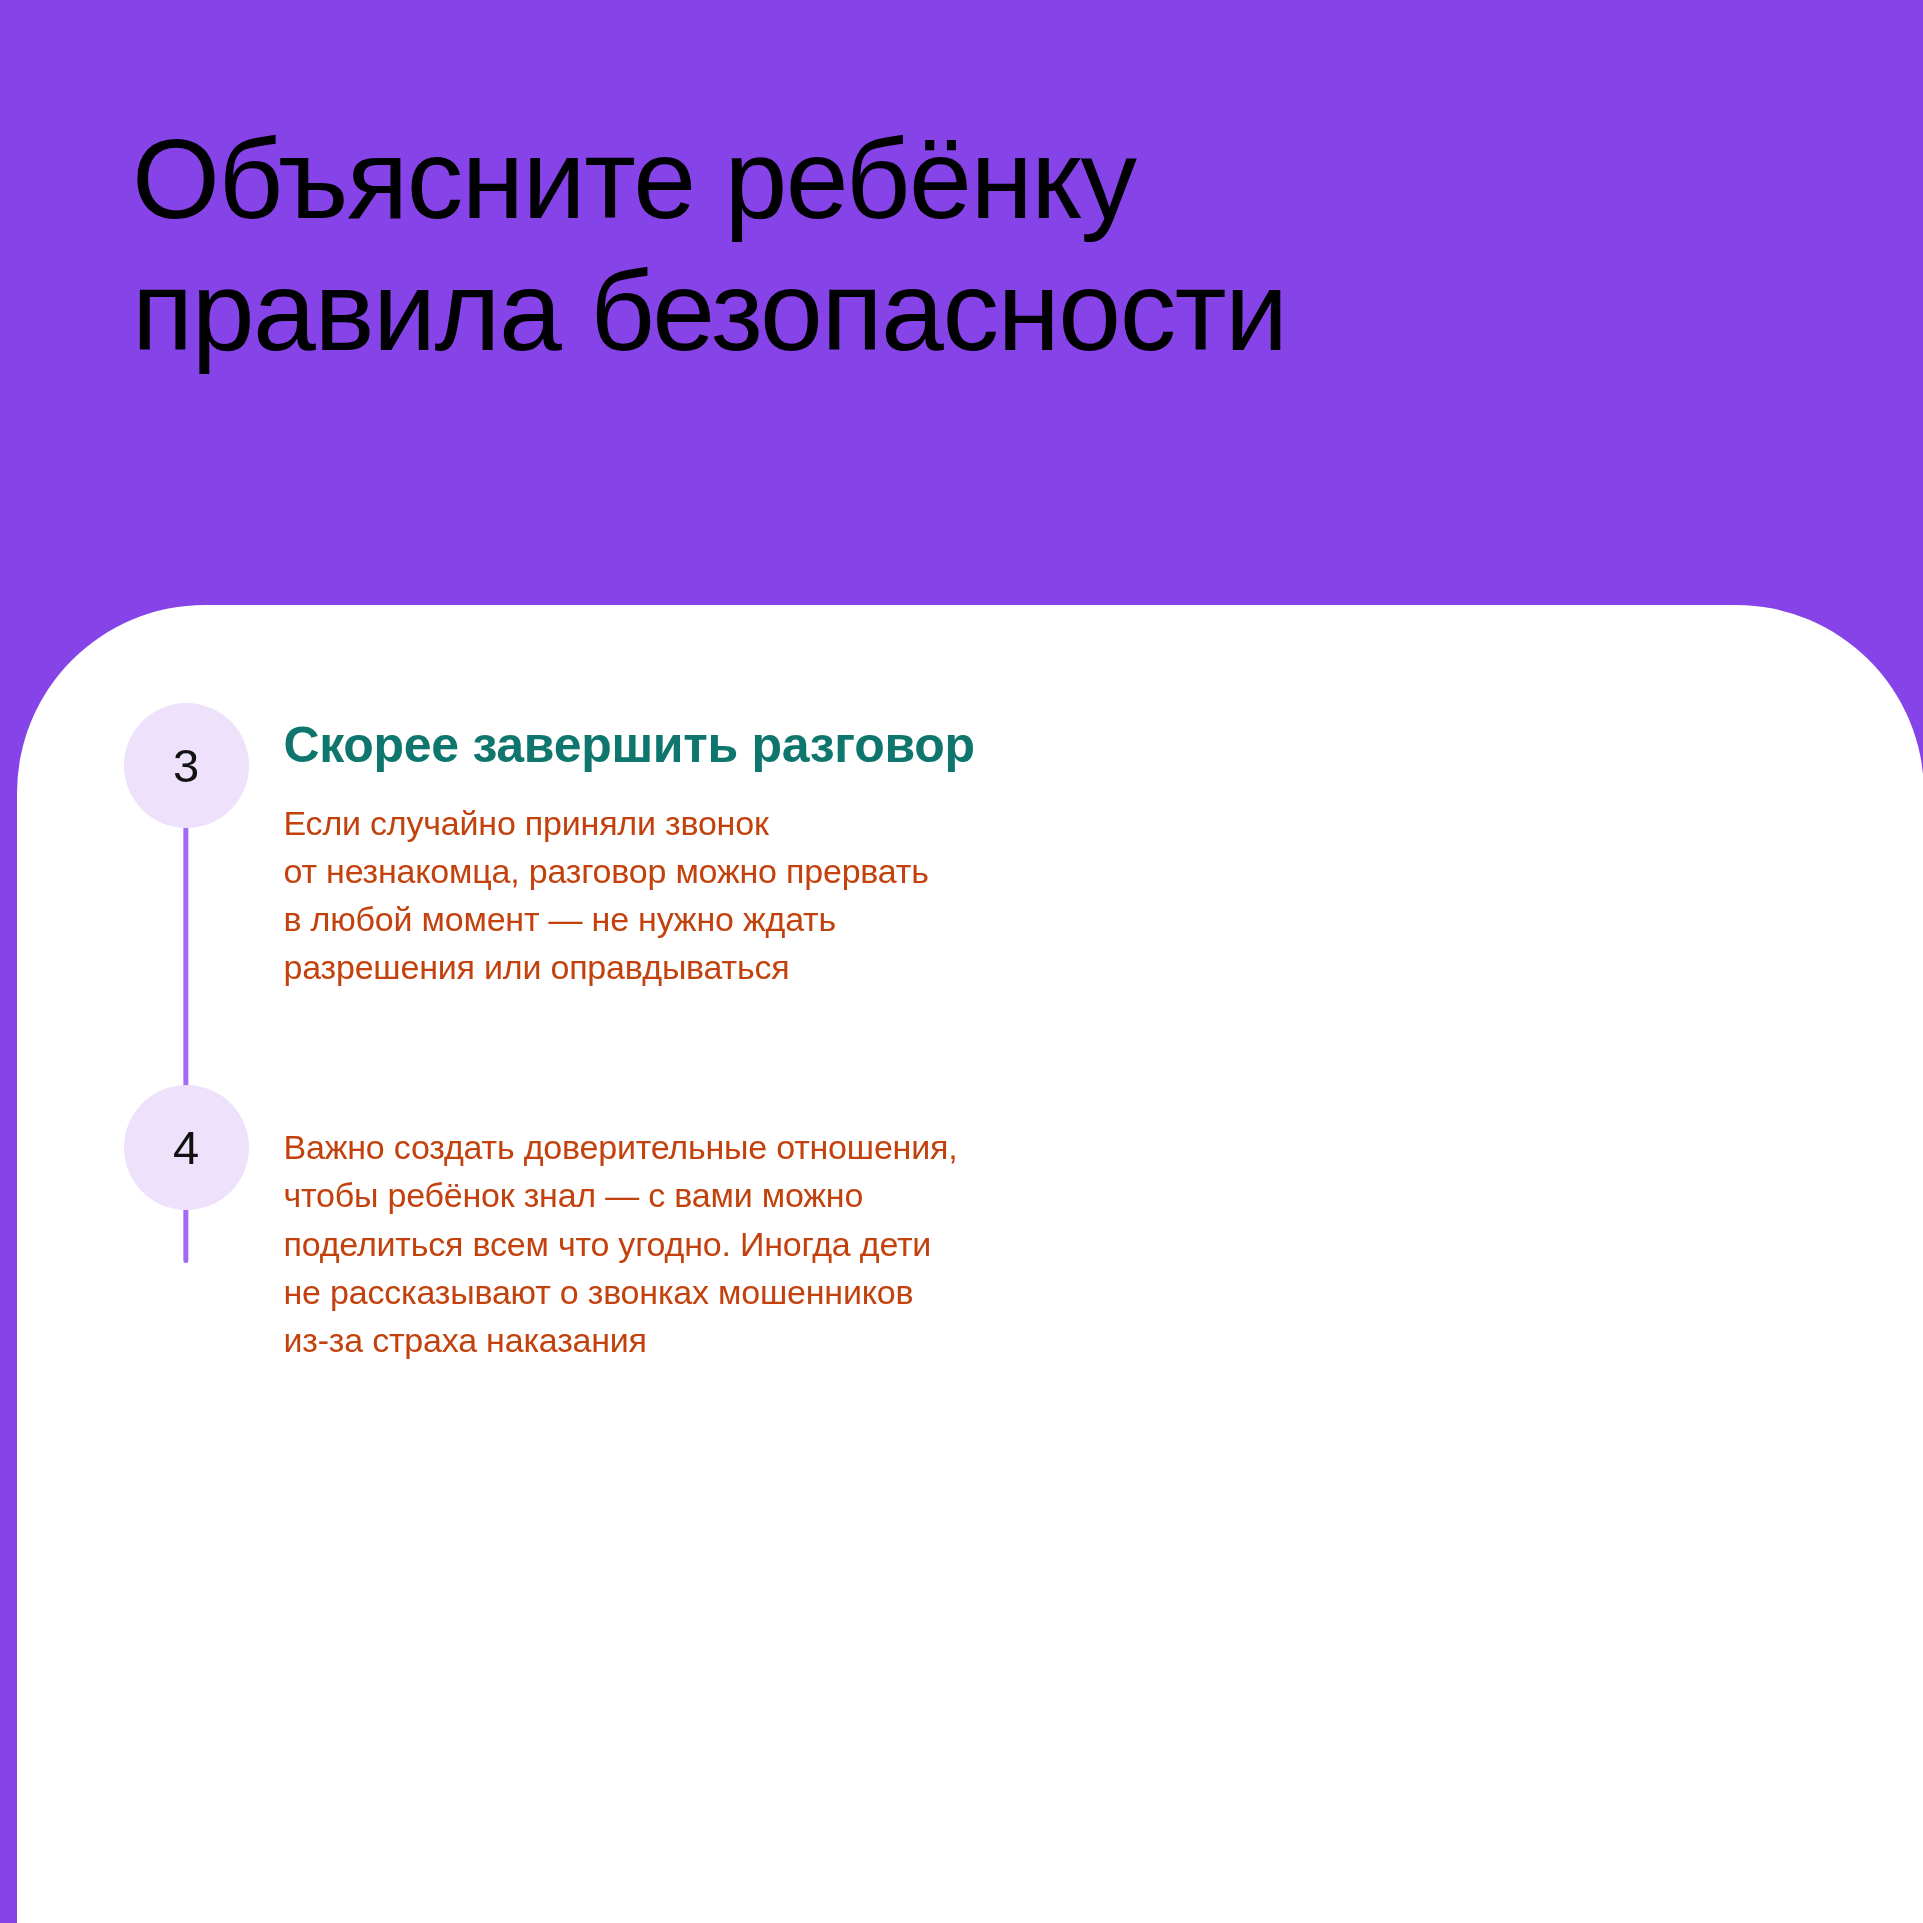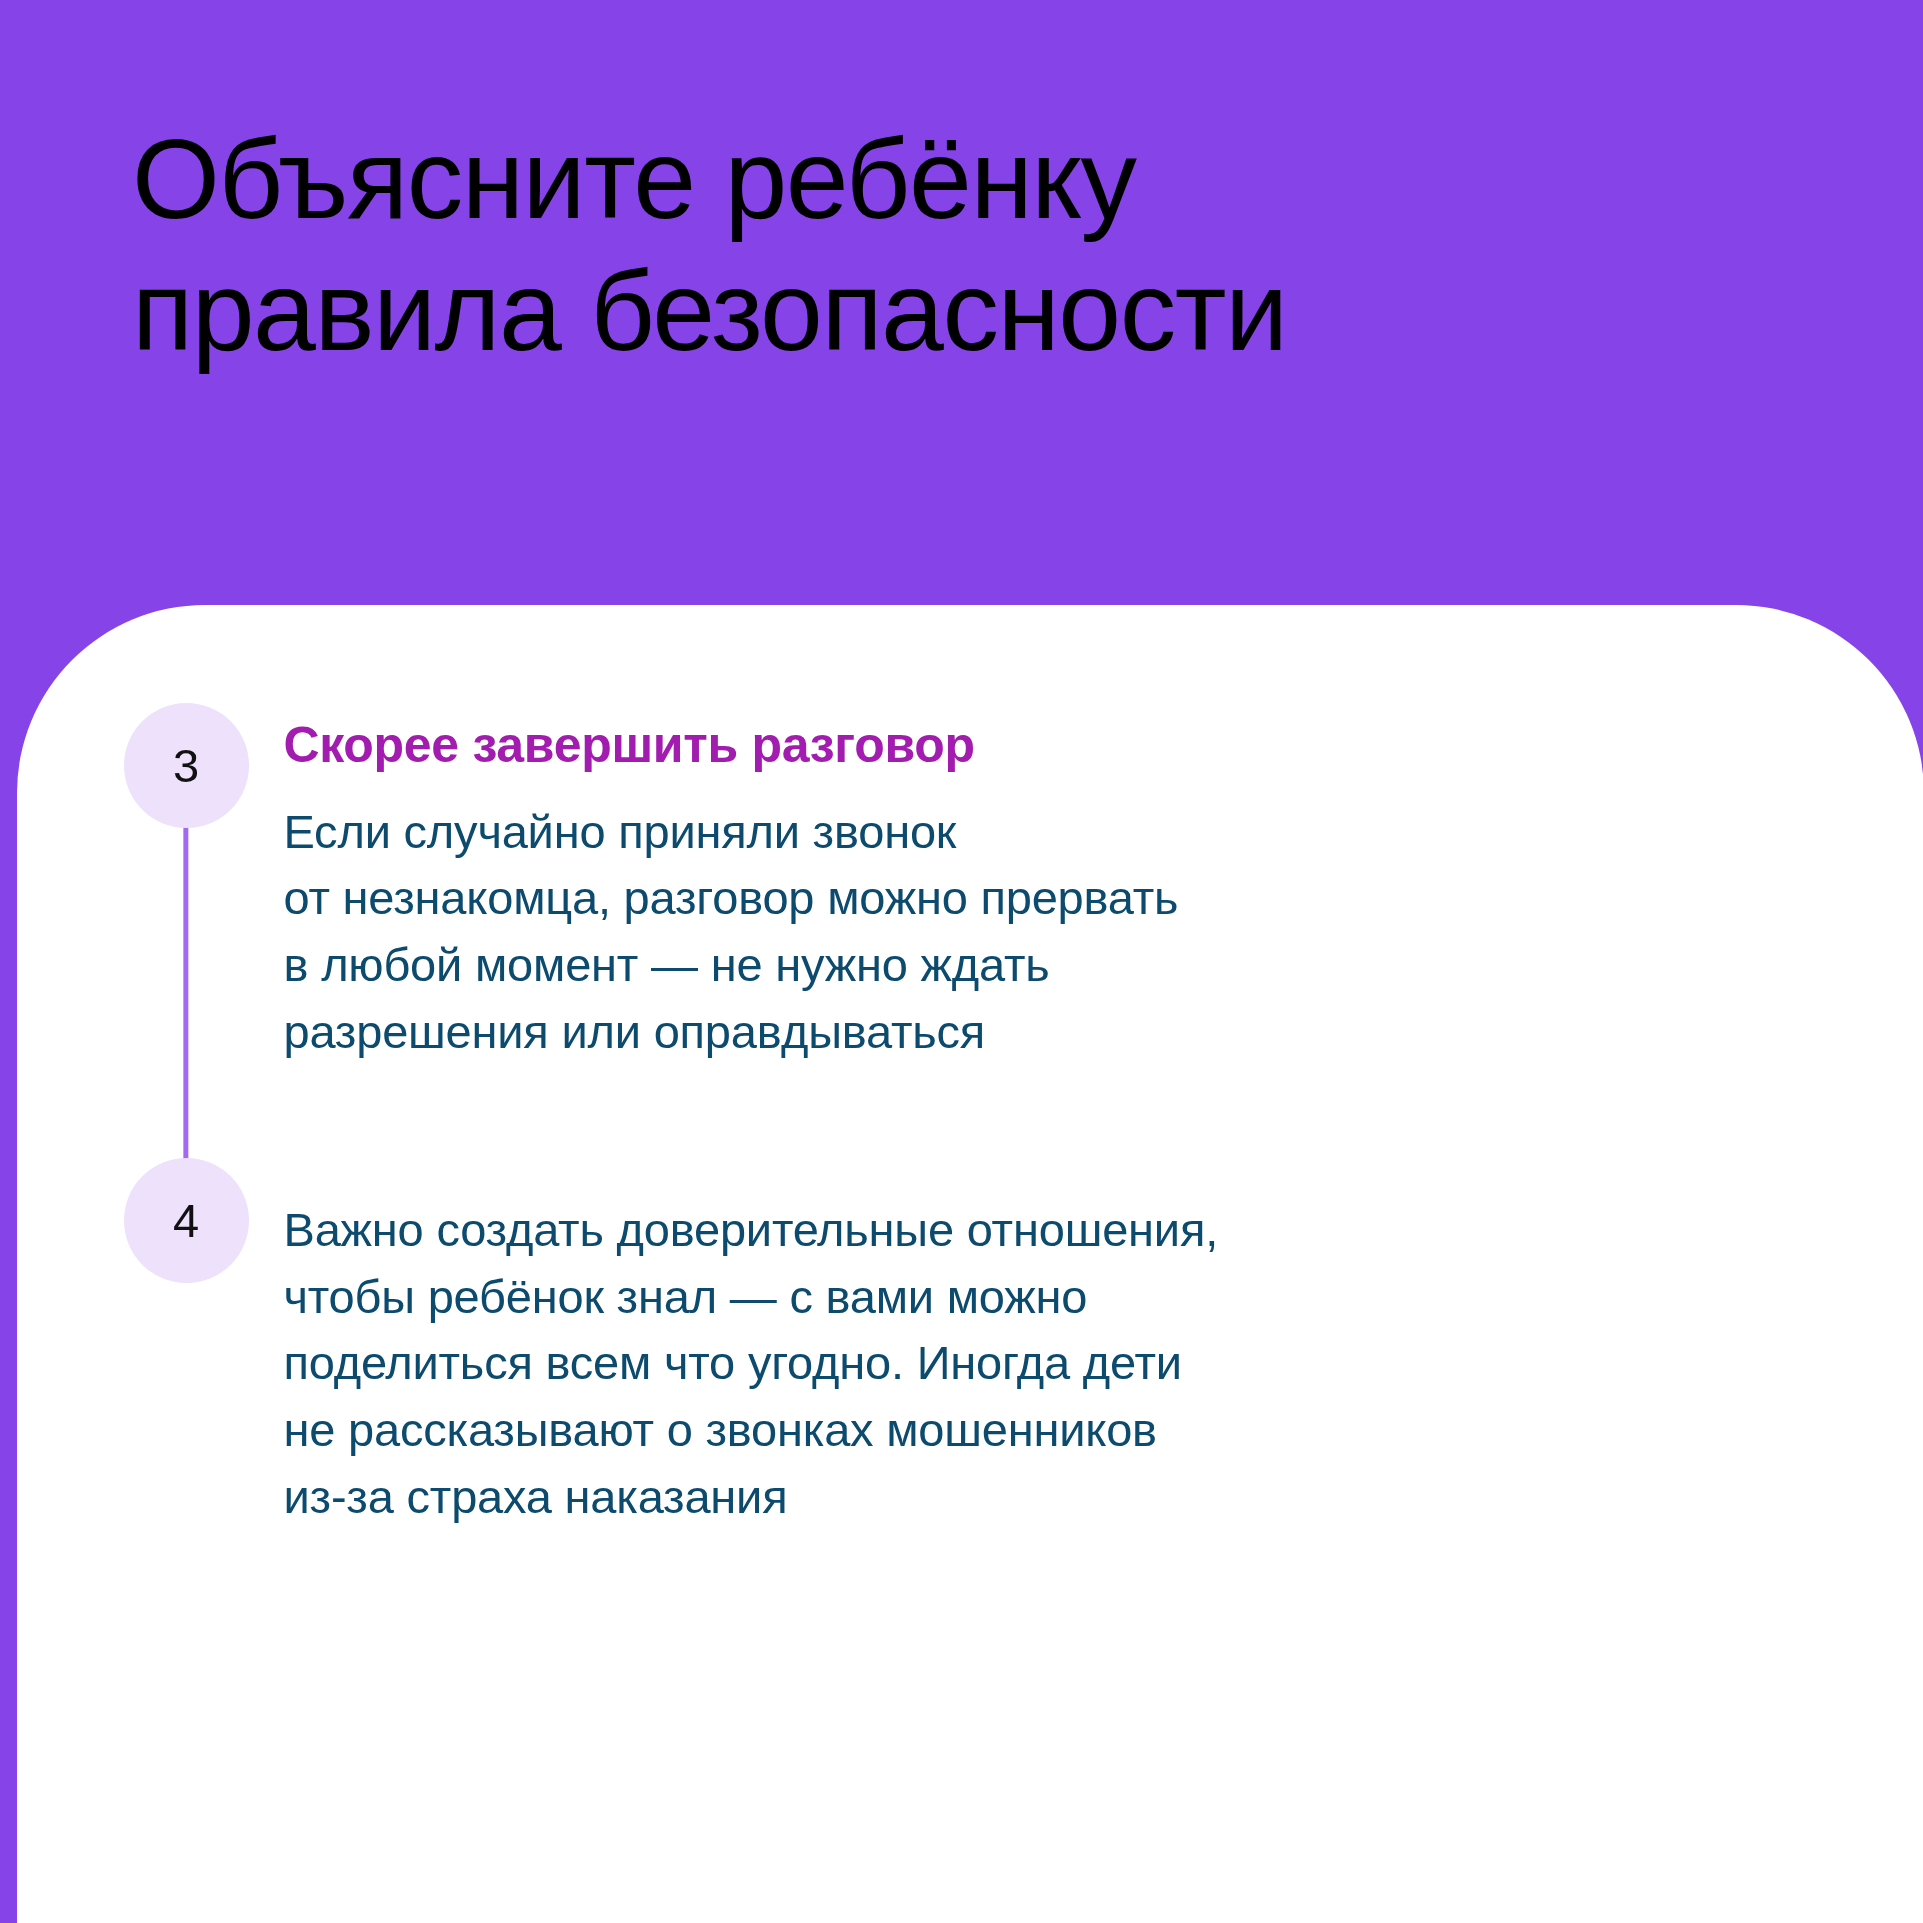--- a/index.html
+++ b/index.html
@@ -113,31 +113,31 @@
   }
 
   .step-body {
     padding-left: 35px;
     padding-top: 13.5px;
     flex: 1 1 auto;
   }
 
   .step-title {
     margin: 0;
-    color: #a21caf;
+    color: #0f766e;
     font-size: 50px;
     font-weight: 700;
     line-height: 1.14;
     letter-spacing: -0.3px;
   }
 
   .step-text {
     margin: 25px 0 0 0;
-    color: #0c4a6e;
-    font-size: 47px;
+    color: #c2410c;
+    font-size: 34px;
     font-weight: 400;
     line-height: 1.42;
     letter-spacing: -0.2px;
     white-space: pre-line;
     max-width: 1323px;
   }
 
   .step-1 .step-body { padding-bottom: 93px; }
 </style>
 </head>

